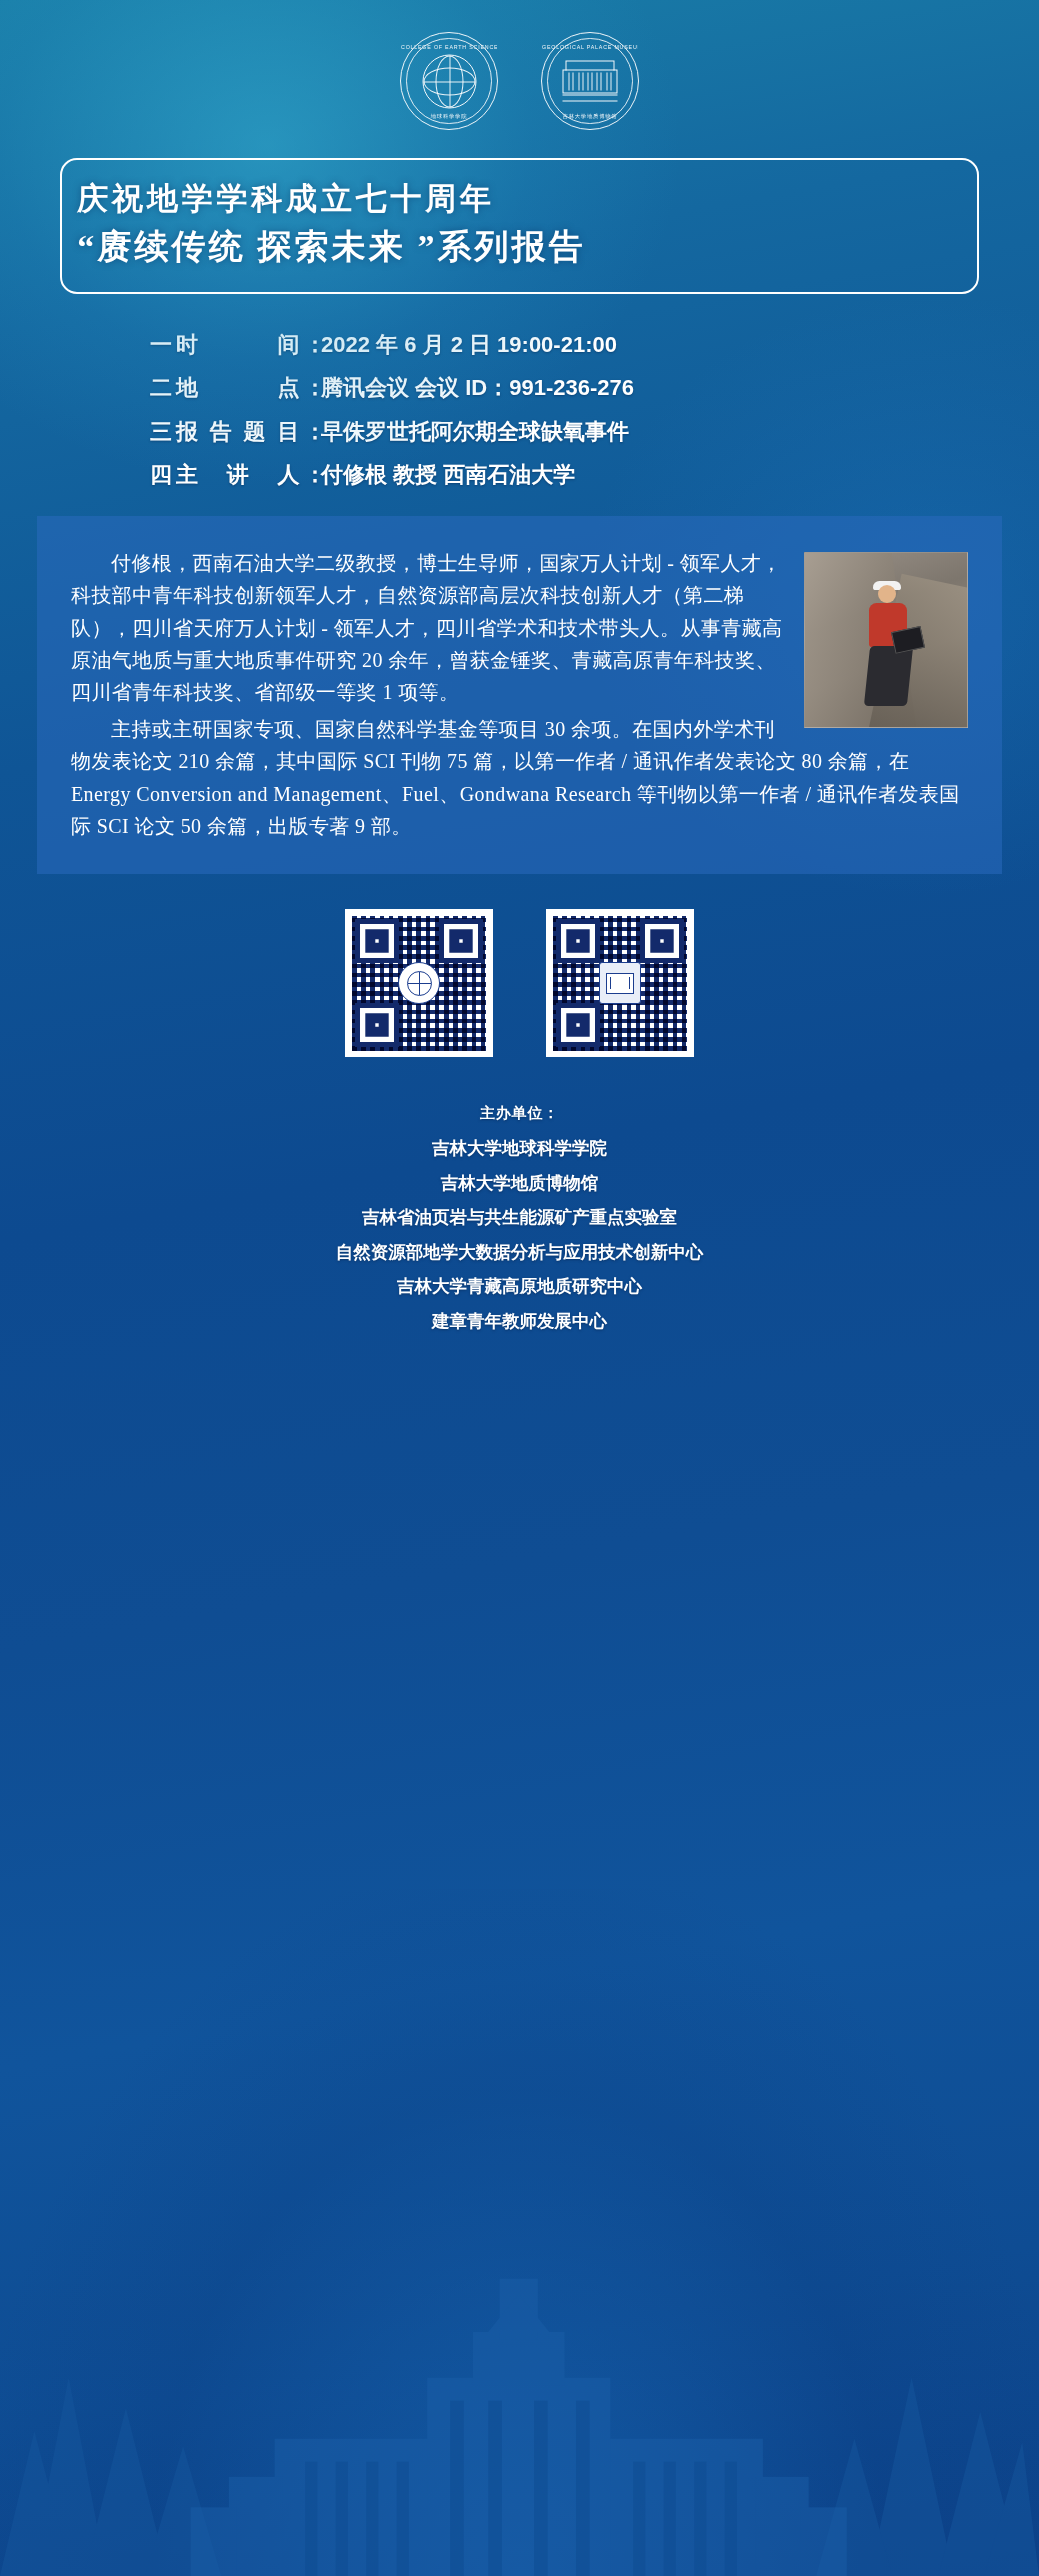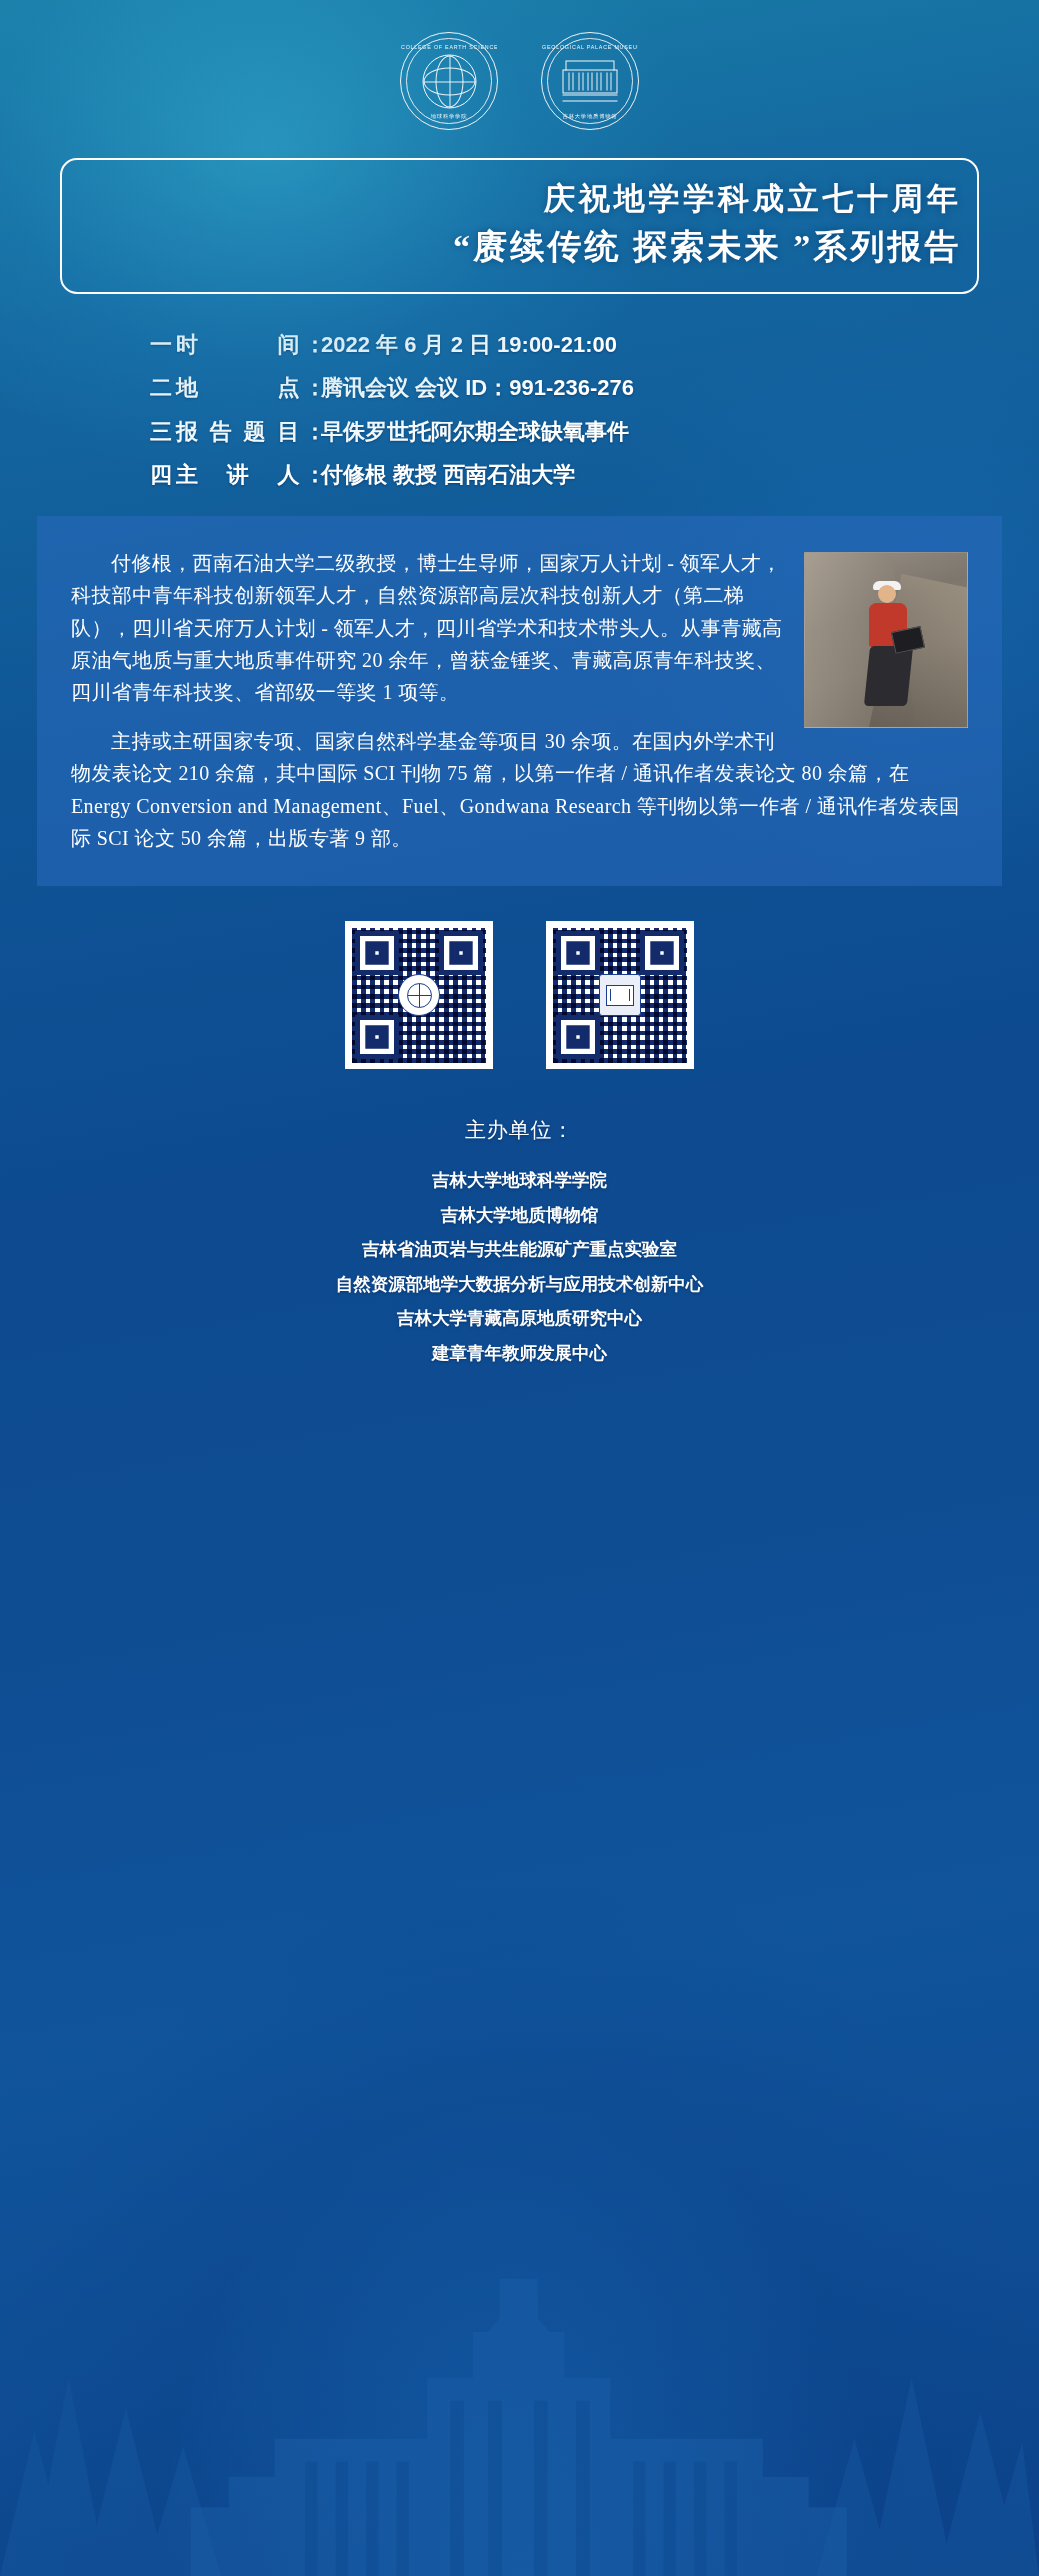--- a/index.html
+++ b/index.html
@@ -149,21 +149,21 @@
     border-bottom: 1.1px solid rgba(255,255,255,0.95);
   }
 
   
   .title-frame {
     position: relative;
     margin: 27.5px 60px 0 60px;
     border: 2.3px solid #ffffff;
     border-radius: 17px;
     padding: 20px 15.3px 23px 15.3px;
-    text-align: right;
+    text-align: left;
   }
   .title-line1 {
     font-family: "Liberation Serif", serif;
     font-weight: bold;
     font-size: 31px;
     letter-spacing: 3.8px;
     color: #ffffff;
     text-shadow: 0 0 7.6px rgba(0,40,90,0.5);
     line-height: 1.25;
   }
@@ -282,21 +282,21 @@
     transform: rotate(-12deg);
   }
   .bio-text {
     color: #ffffff;
     font-size: 20px;
     line-height: 1.62;
     text-indent: 2em;
     font-family: "Liberation Serif", serif;
     letter-spacing: 0.4px;
   }
-  .bio-text + .bio-text { margin-top: 16px; }
+  .bio-text + .bio-text { margin-top: 4px; }
 
   
   .qr-row {
     display: flex;
     justify-content: center;
     gap: 53px;
     margin-top: 35px;
   }
   .qr {
     width: 148px;
@@ -377,24 +377,24 @@
     border-right: 1.1px solid #1b3d8f;
   }
 
   
   .organizers {
     margin-top: 47px;
     text-align: center;
     color: #ffffff;
   }
   .org-title {
-    font-size: 21px;
-    font-weight: normal;
+    font-size: 15px;
+    font-weight: bold;
     letter-spacing: 0.8px;
-    margin-bottom: 28px;
+    margin-bottom: 17px;
     text-shadow: 0 0.8px 2.3px rgba(0,30,70,0.5);
   }
   .org-item {
     font-size: 17.5px;
     font-weight: bold;
     line-height: 1.0;
     margin-bottom: 17px;
     text-shadow: 0 0.8px 2.3px rgba(0,30,70,0.5);
   }
 

